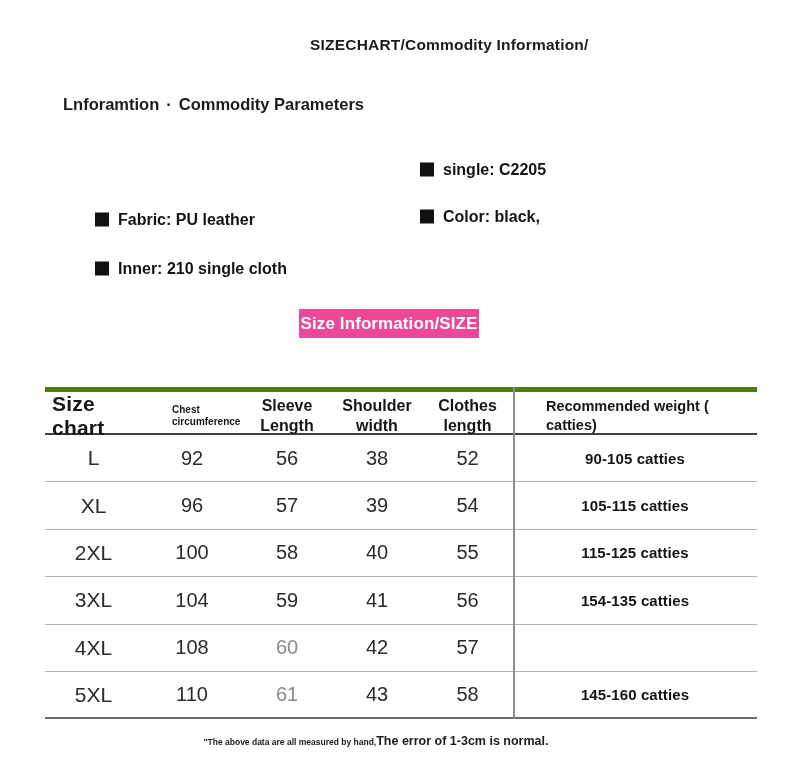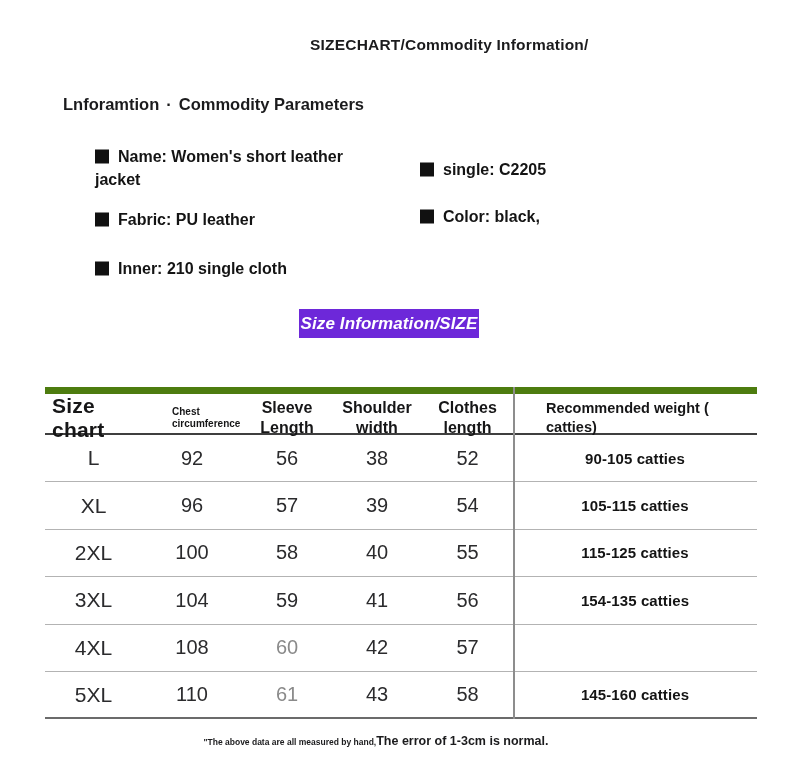--- a/index.html
+++ b/index.html
@@ -85,21 +85,21 @@
     top: 387px;
     width: 712px;
   }
   .thead, .trow {
     display: grid;
     grid-template-columns: 97px 100px 90px 90px 91px 244px;
     align-items: center;
   }
   .thead {
     height: 48px;
-    border-top: 7px solid #4d7c0f;
+    border-top: 5px solid #4d7c0f;
     border-bottom: 2px solid #3f3f3f;
   }
   .trow {
     height: 47.4px;
     border-bottom: 1px solid #b3b3b3;
   }
   .trow:last-child { border-bottom: 2px solid #6b6b6b; }
 
   .hcell { font-weight: 700; white-space: pre-line; color: #161617; }
   .hcell.h-size  { font-size: 21px; text-align: left; padding-left: 7px; letter-spacing: 0.2px; }
@@ -139,41 +139,38 @@
 <body>
 
 <div class="page">
 
   <div class="main-title">SIZECHART/Commodity Information/</div>
 
   <div class="section-heading">
     <span>Lnforamtion</span><span class="dot">·</span><span>Commodity Parameters</span>
   </div>
 
-  <div class="param-item pi-name">
-    <span class="bullet" style="background: rgb(17, 17, 17);"></span><span>Name: Women's short leather jacket</span>
-  </div>
 
   <div class="param-item pi-number">
     <span class="bullet" style="background: rgb(17, 17, 17);"></span><span>single: C2205</span>
   </div>
 
   <div class="param-item pi-color">
     <span class="bullet" style="background: rgb(17, 17, 17);"></span><span>Color: black,</span>
   </div>
 
   <div class="param-item pi-fabric">
     <span class="bullet" style="background: rgb(17, 17, 17);"></span><span>Fabric: PU leather</span>
   </div>
 
   <div class="param-item pi-inner">
     <span class="bullet" style="background: rgb(17, 17, 17);"></span><span>Inner: 210 single cloth</span>
   </div>
 
-  <div class="size-banner" style="background: #6d28d9; color: rgb(255, 255, 255); font-style: italic;">Size Information/SIZE</div>
+  <div class="size-banner" style="background: #ec4899; color: rgb(255, 255, 255);">Size Information/SIZE</div>
 
   <div class="size-table">
     <div class="thead">
       <div class="hcell h-size">Size chart</div>
       <div class="hcell h-chest">Chest
 circumference</div>
       <div class="hcell h-mid">Sleeve
 Length</div>
       <div class="hcell h-mid">Shoulder
 width</div>

